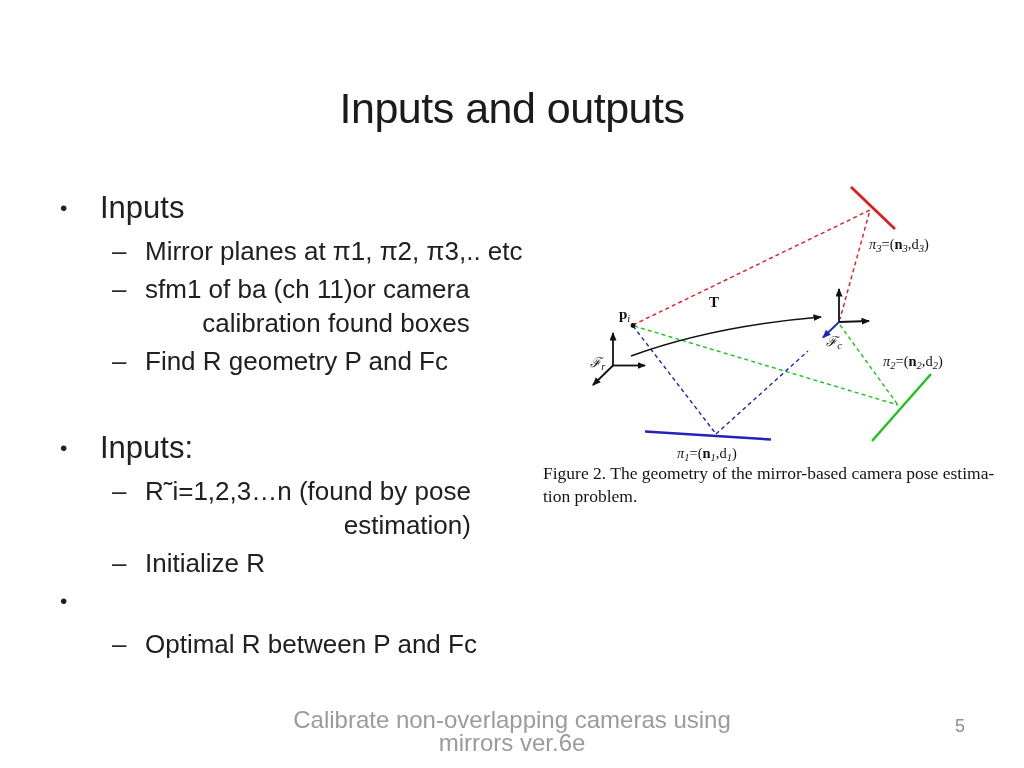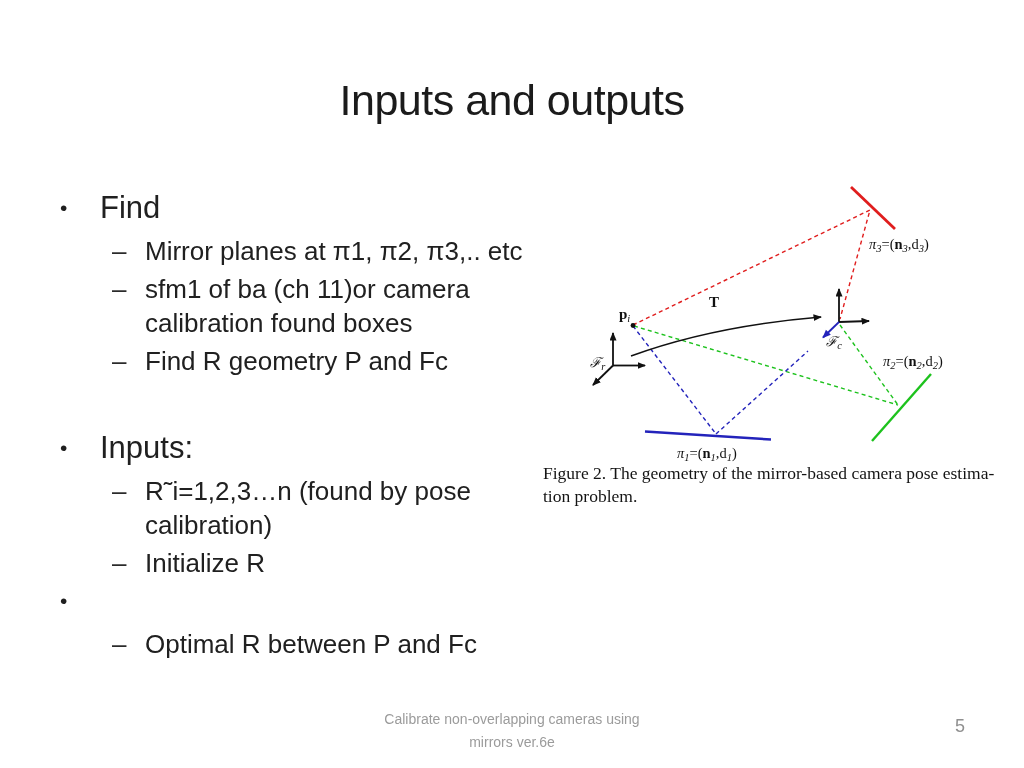--- a/index.html
+++ b/index.html
@@ -1,63 +1,63 @@
 <!DOCTYPE html>
 <html><head>
 <meta charset="utf-8">
 <style>
   html,body{margin:0;padding:0;background:#fff;}
   .slide{position:relative;width:1024px;height:768px;background:#ffffff;overflow:hidden;
          font-family:"Liberation Sans", sans-serif;color:#202020;}
 
   
-  .title{position:absolute;left:0;right:0;top:76px;margin:0;text-align:center;
+  .title{position:absolute;left:0;right:0;top:76px;margin:8px;text-align:center;
          font-size:43px;font-weight:400;letter-spacing:-0.5px;color:#1b1b1b;line-height:48px;}
 
   
   .bullets{position:absolute;left:60px;width:505px;}
   .g1{top:186px;} .g2{top:426px;} .g3{top:579px;}
   .li{display:flex;align-items:flex-start;}
   .l1{font-size:31px;line-height:44px;}
   .mk1{width:40px;font-size:21px;line-height:44px;color:#1f1f1f;}
   .l2{margin:4px 0;font-size:26px;line-height:34px;}
   .mk2{margin-left:52px;width:33px;flex:0 0 33px;color:#2a2a2a;}
-  .lines{display:block;}
+  .lines{display:block;text-align:right;}
   .ln{white-space:pre;}
   .it{}
 
   
   .fig-svg{position:absolute;left:553px;top:170px;}
   .caption{position:absolute;left:543px;top:462px;width:486px;
            font-family:"Liberation Serif", serif;font-size:17.5px;line-height:23px;color:#141414;}
   svg text{font-family:"Liberation Serif", serif;font-size:14.5px;fill:#111;}
   svg .sub{font-size:10.5px;font-style:italic;}
   svg .pi{font-style:italic;}
   svg .nb{font-weight:bold;}
   svg .pb{font-weight:bold;font-size:15px;}
   svg .tb{font-weight:bold;font-size:15px;}
   svg .scr{font-size:13.5px;font-style:italic;}
 
   
   .footer{position:absolute;left:262px;top:708px;width:500px;text-align:center;
-          font-size:14px;line-height:23px;color:#9b9b9b;}
+          font-size:24px;line-height:23px;color:#9b9b9b;}
   .page-num{position:absolute;left:945px;top:716px;width:30px;text-align:center;
             font-size:18px;color:#8f8f8f;}
 </style>
 </head>
 <body>
 
 <div class="slide">
 
   <h1 class="title">Inputs and outputs</h1>
 
   <div class="bullets g1">
     <div class="li l1">
       <span class="mk1">•</span>
-      <span>Find</span>
+      <span>Inputs</span>
     </div>
     <div class="li l2">
       <span class="mk2">–</span>
       <div class="lines">
         <div class="ln">Mirror planes at π1, π2, π3,.. etc</div>
       </div>
     </div>
     <div class="li l2">
       <span class="mk2">–</span>
       <div class="lines">
@@ -75,21 +75,21 @@
 
   <div class="bullets g2">
     <div class="li l1">
       <span class="mk1">•</span>
       <span>Inputs:</span>
     </div>
     <div class="li l2">
       <span class="mk2">–</span>
       <div class="lines">
         <div class="ln">R˜i=1,2,3…n (found by pose</div>
-        <div class="ln">calibration)</div>
+        <div class="ln">estimation)</div>
       </div>
     </div>
     <div class="li l2">
       <span class="mk2">–</span>
       <div class="lines">
         <div class="ln">Initialize R</div>
       </div>
     </div>
   </div>
 

